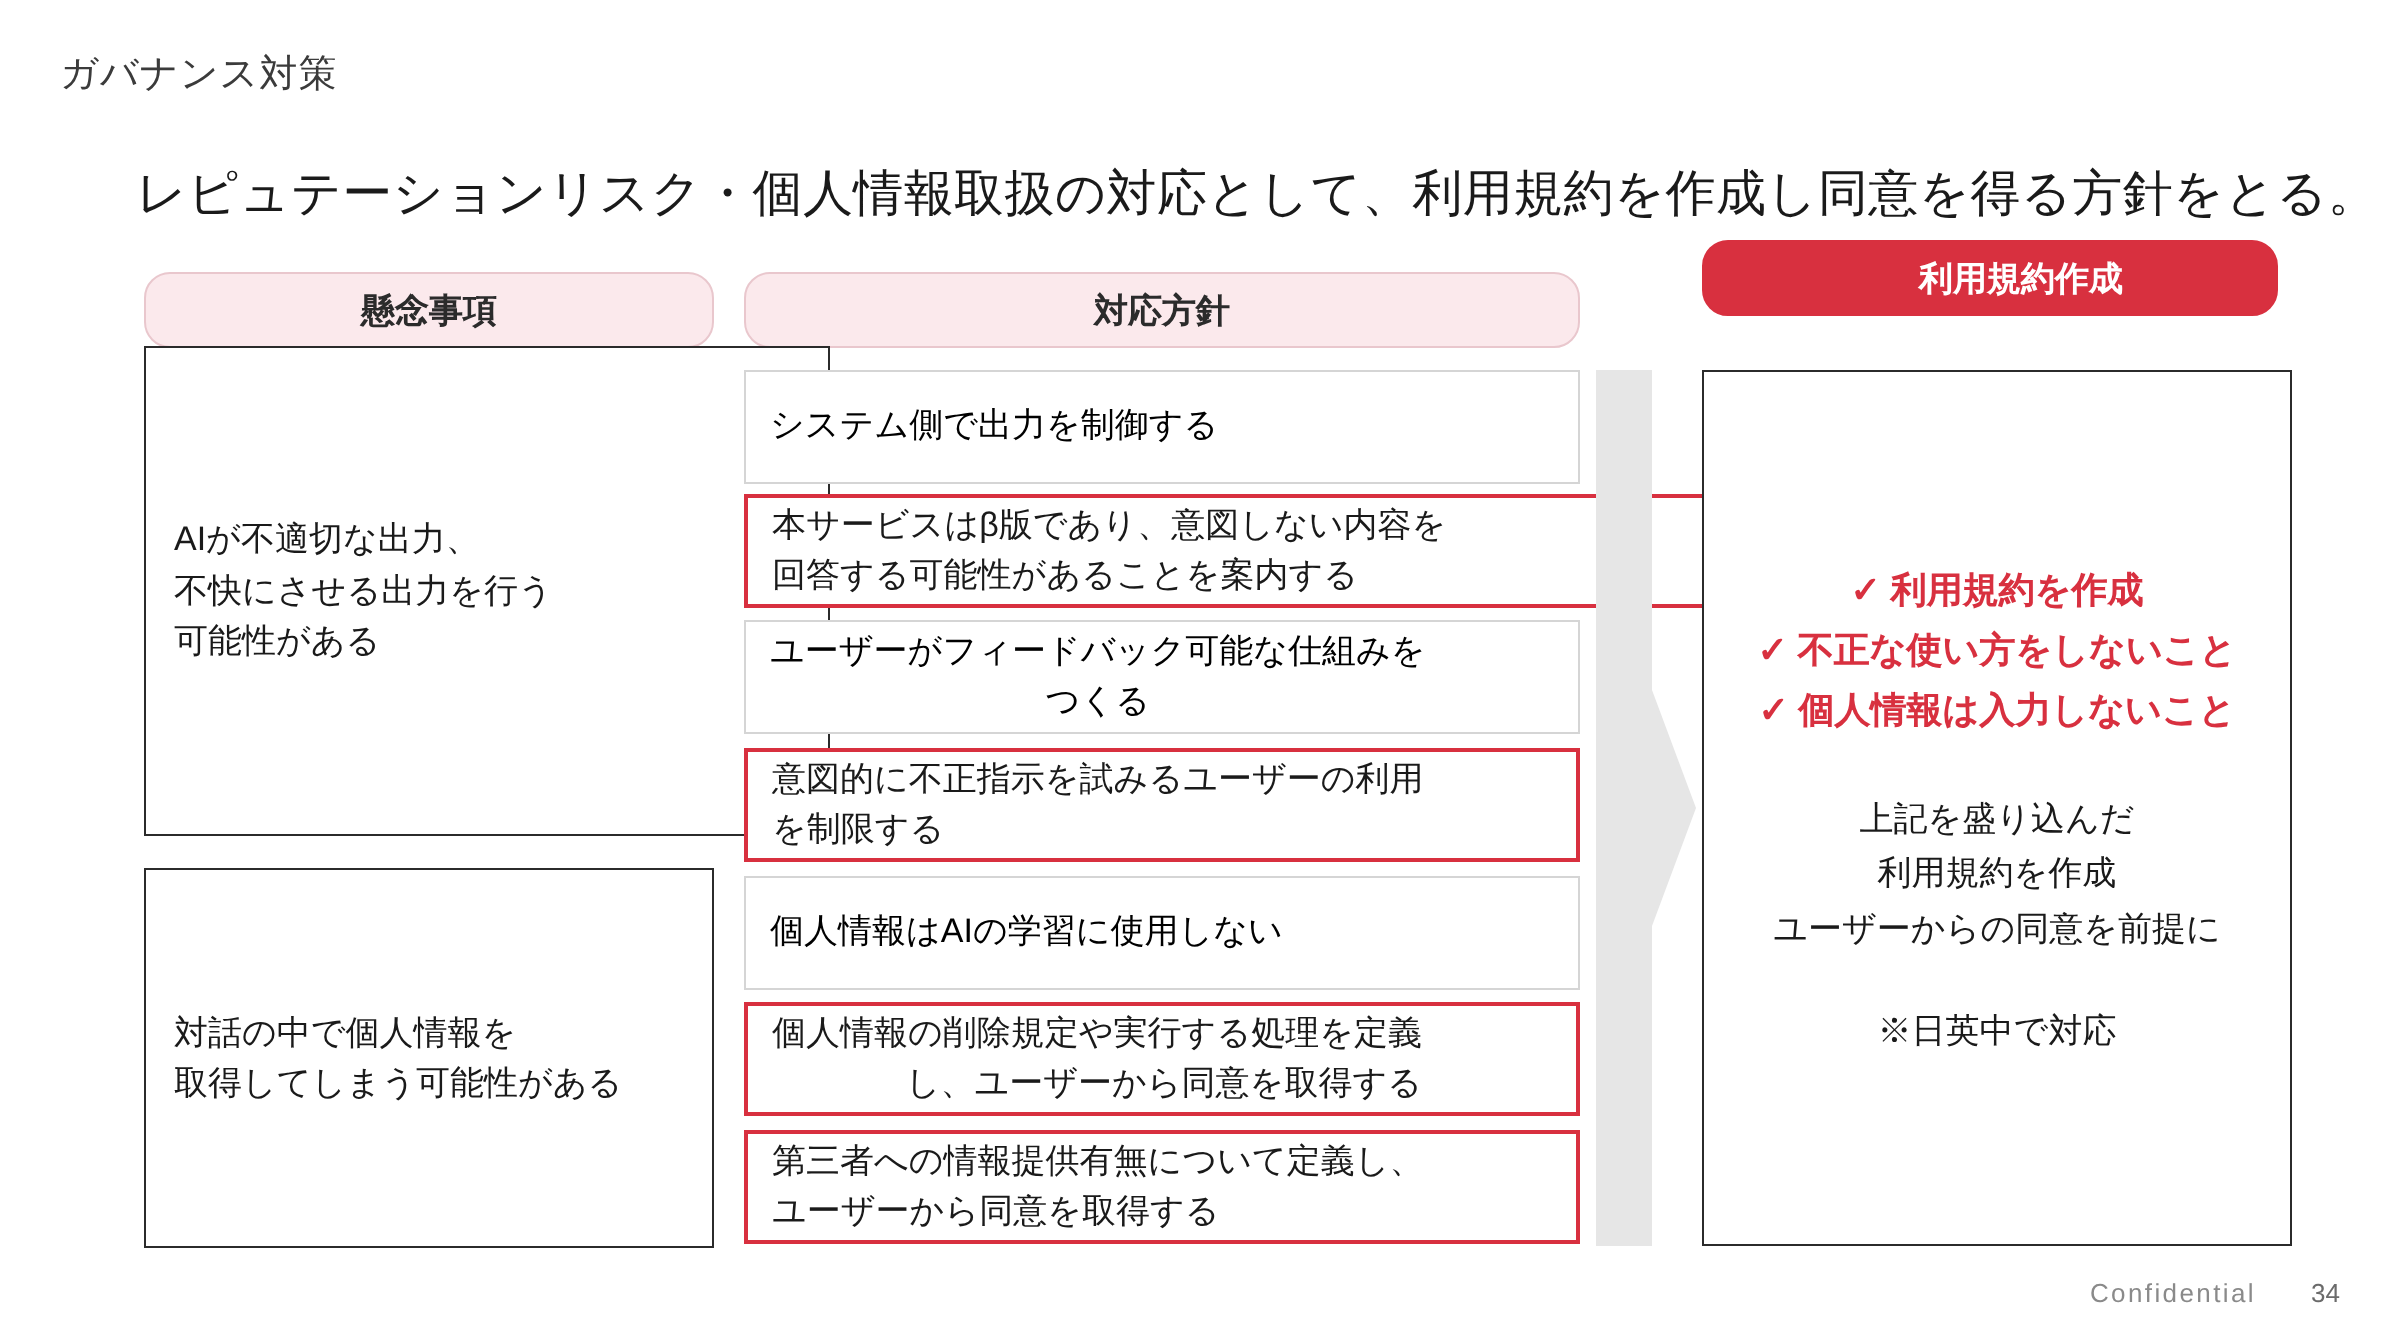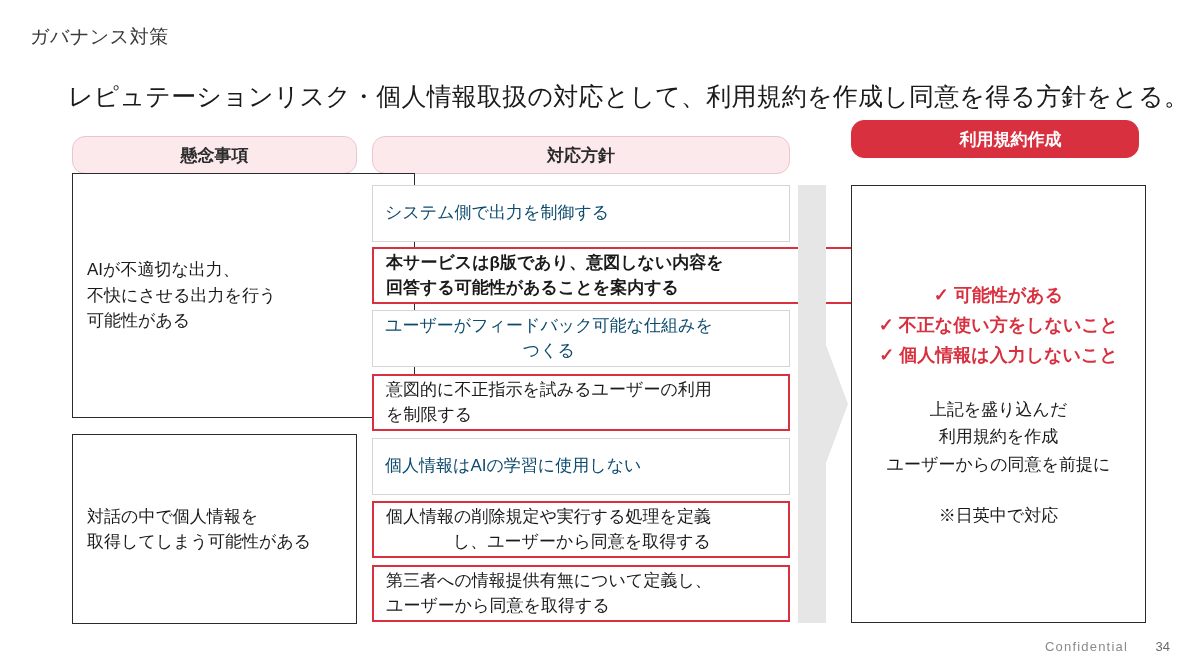--- a/index.html
+++ b/index.html
@@ -86,28 +86,28 @@
     box-sizing: border-box;
     background: #ffffff;
     display: flex;
     align-items: center;
     padding: 0 12px;
     font-size: 17px;
     line-height: 1.45;
   }
   .policy-box.muted {
     border: 1px solid #d5d5d5;
-    color: #0c4a6e;
+    color: #000000;
   }
   .policy-box.active {
     border: 2px solid #d8303f;
     color: #1a1a1a;
   }
   #policy-0 { left: 372px; top: 185px; width: 418px; height: 57px; }
-  #policy-1 { left: 372px; top: 247px; width: 489px; height: 57px; font-weight: bold; }
+  #policy-1 { left: 372px; top: 247px; width: 489px; height: 57px; }
   #policy-2 { left: 372px; top: 310px; width: 418px; height: 57px; text-align: center; }
   #policy-3 { left: 372px; top: 374px; width: 418px; height: 57px; }
   #policy-4 { left: 372px; top: 438px; width: 418px; height: 57px; }
   #policy-5 { left: 372px; top: 501px; width: 418px; height: 57px; text-align: right; }
   #policy-6 { left: 372px; top: 565px; width: 418px; height: 57px; }
 
   
   .arrow {
     position: absolute;
     left: 798px;
@@ -199,21 +199,21 @@
 し、ユーザーから同意を取得する</div>
   <div class="policy-box active" id="policy-6" style="white-space:pre-line">第三者への情報提供有無について定義し、
 ユーザーから同意を取得する</div>
 
   <svg class="arrow" viewBox="0 0 50 438">
     <polygon points="0,0 28,0 28,160 50,219 28,278 28,438 0,438 0,0" fill="#e6e6e6"></polygon>
   </svg>
 
   <div id="terms-panel">
     <div class="terms-checks">
-      <div>✓ 可能性がある</div>
+      <div>✓ 利用規約を作成</div>
       <div>✓ 不正な使い方をしないこと</div>
       <div>✓ 個人情報は入力しないこと</div>
     </div>
     <div class="terms-body" style="white-space:pre-line">上記を盛り込んだ
 利用規約を作成
 ユーザーからの同意を前提に</div>
     <div class="terms-note">※日英中で対応</div>
   </div>
 
   <div class="footer-conf">Confidential</div>

